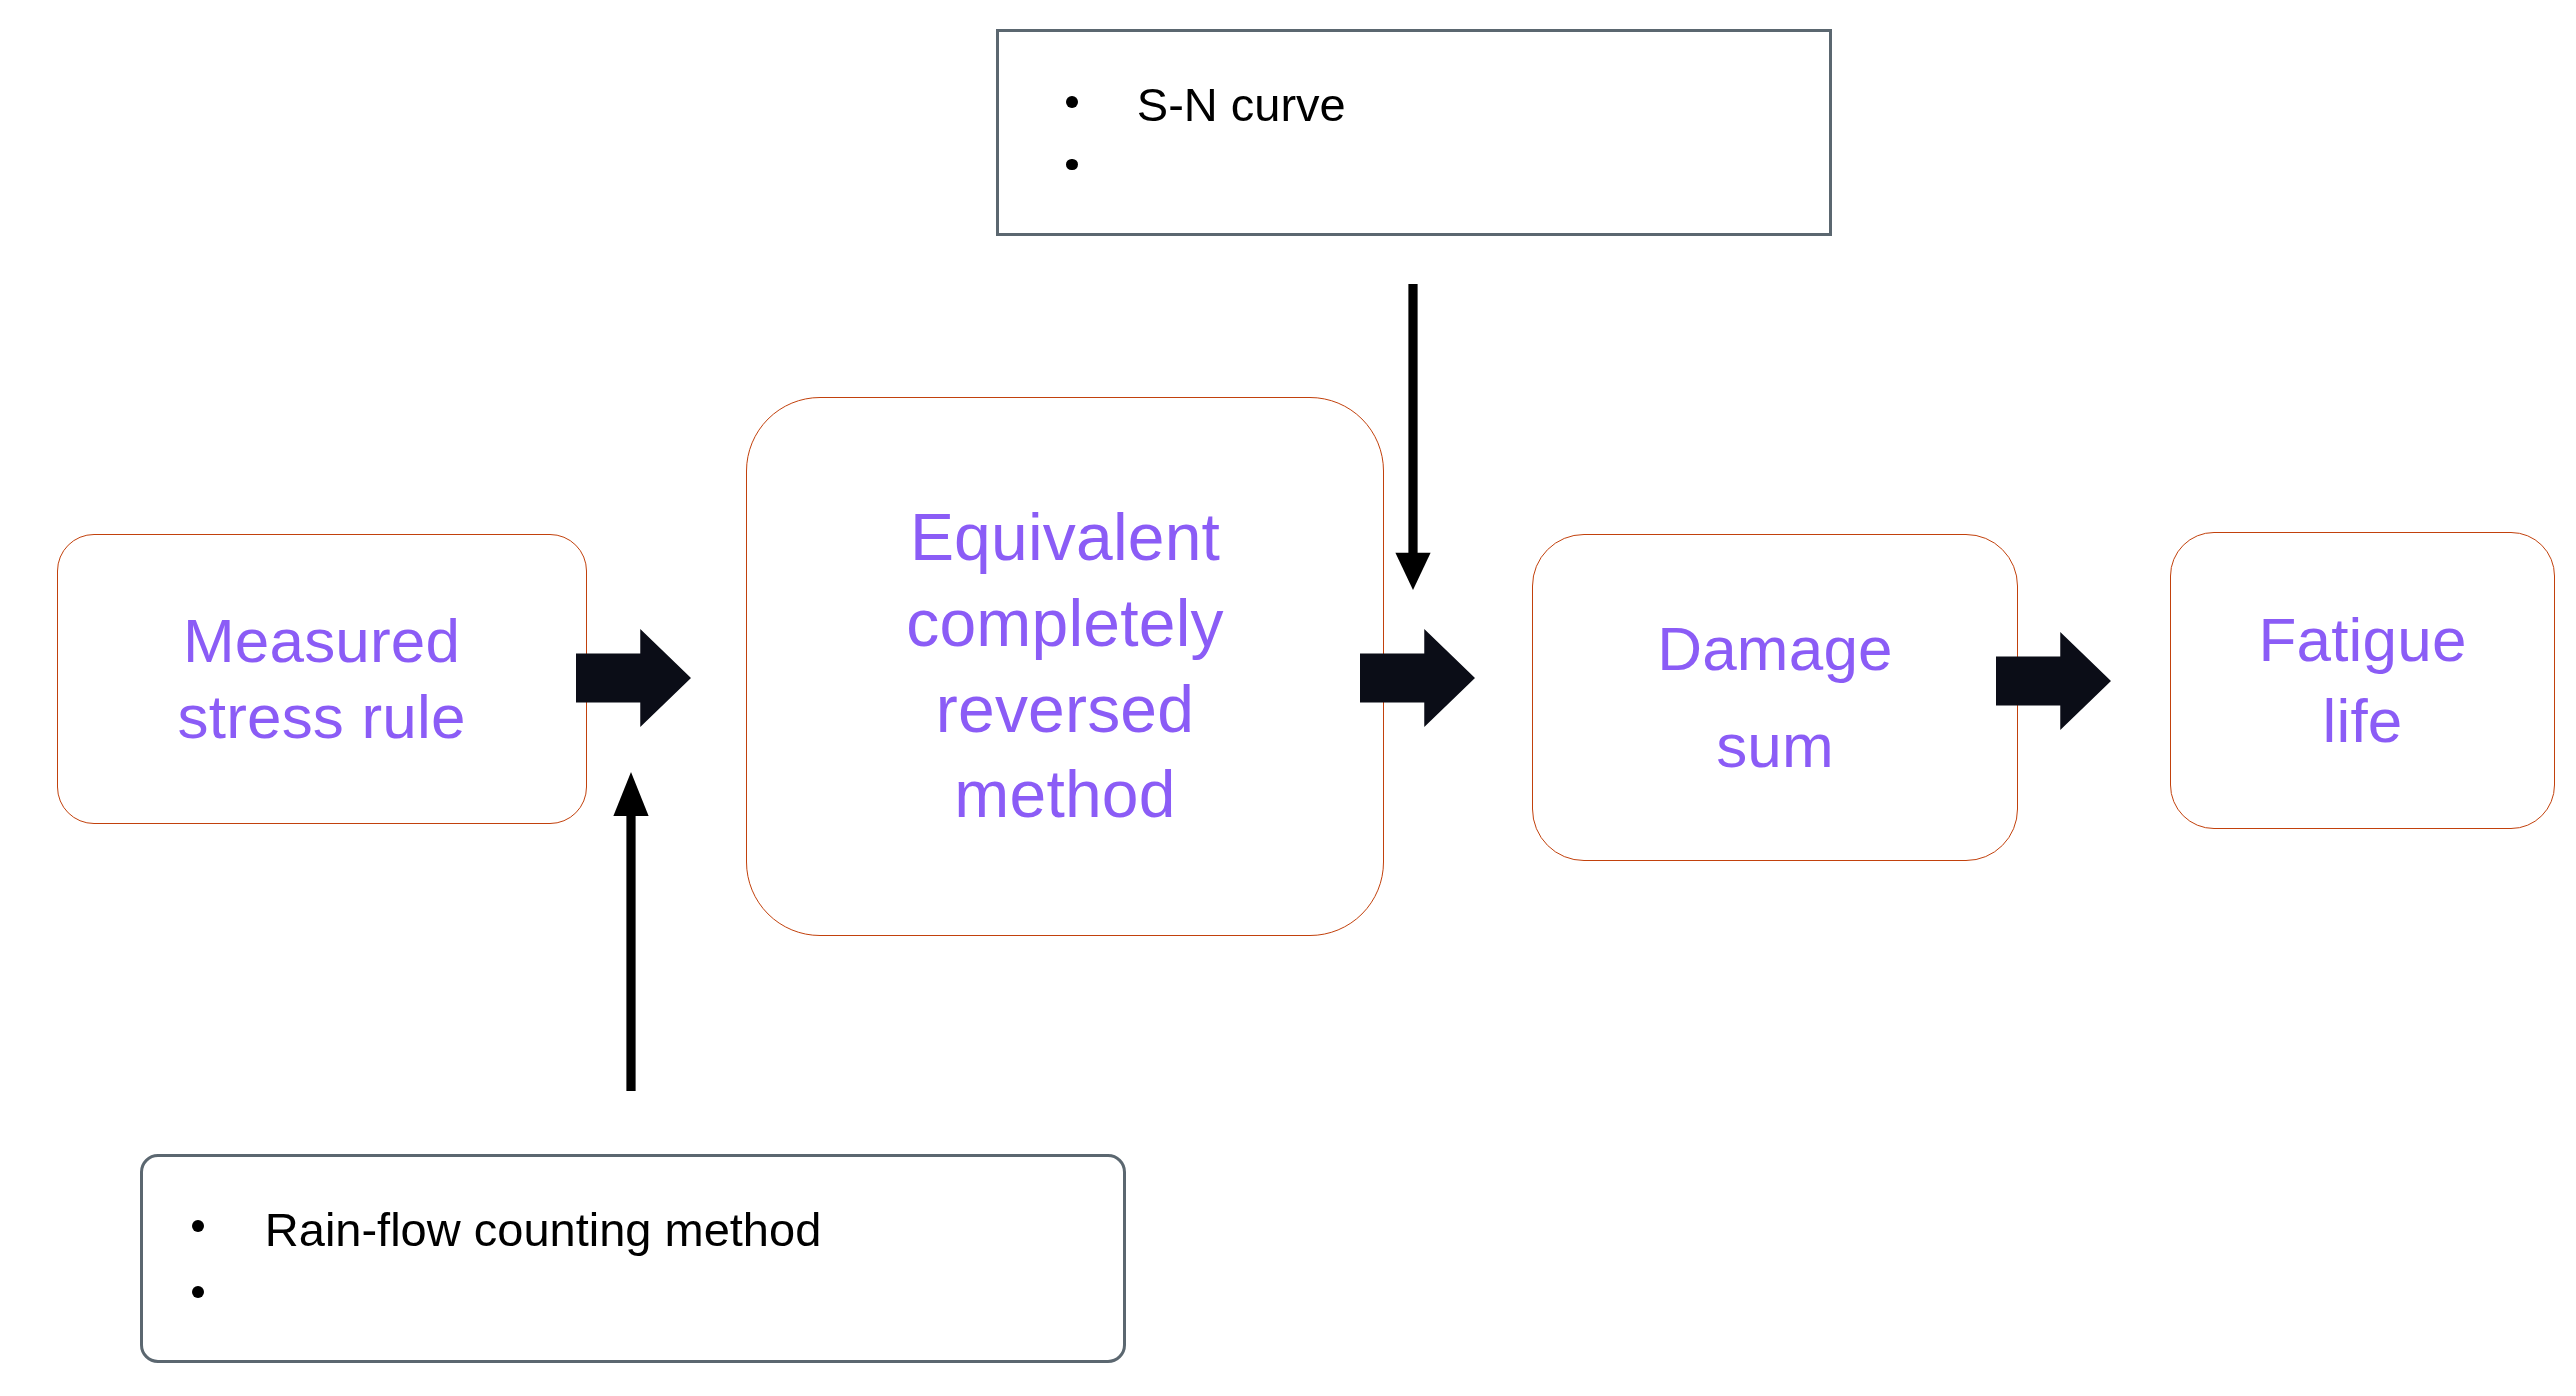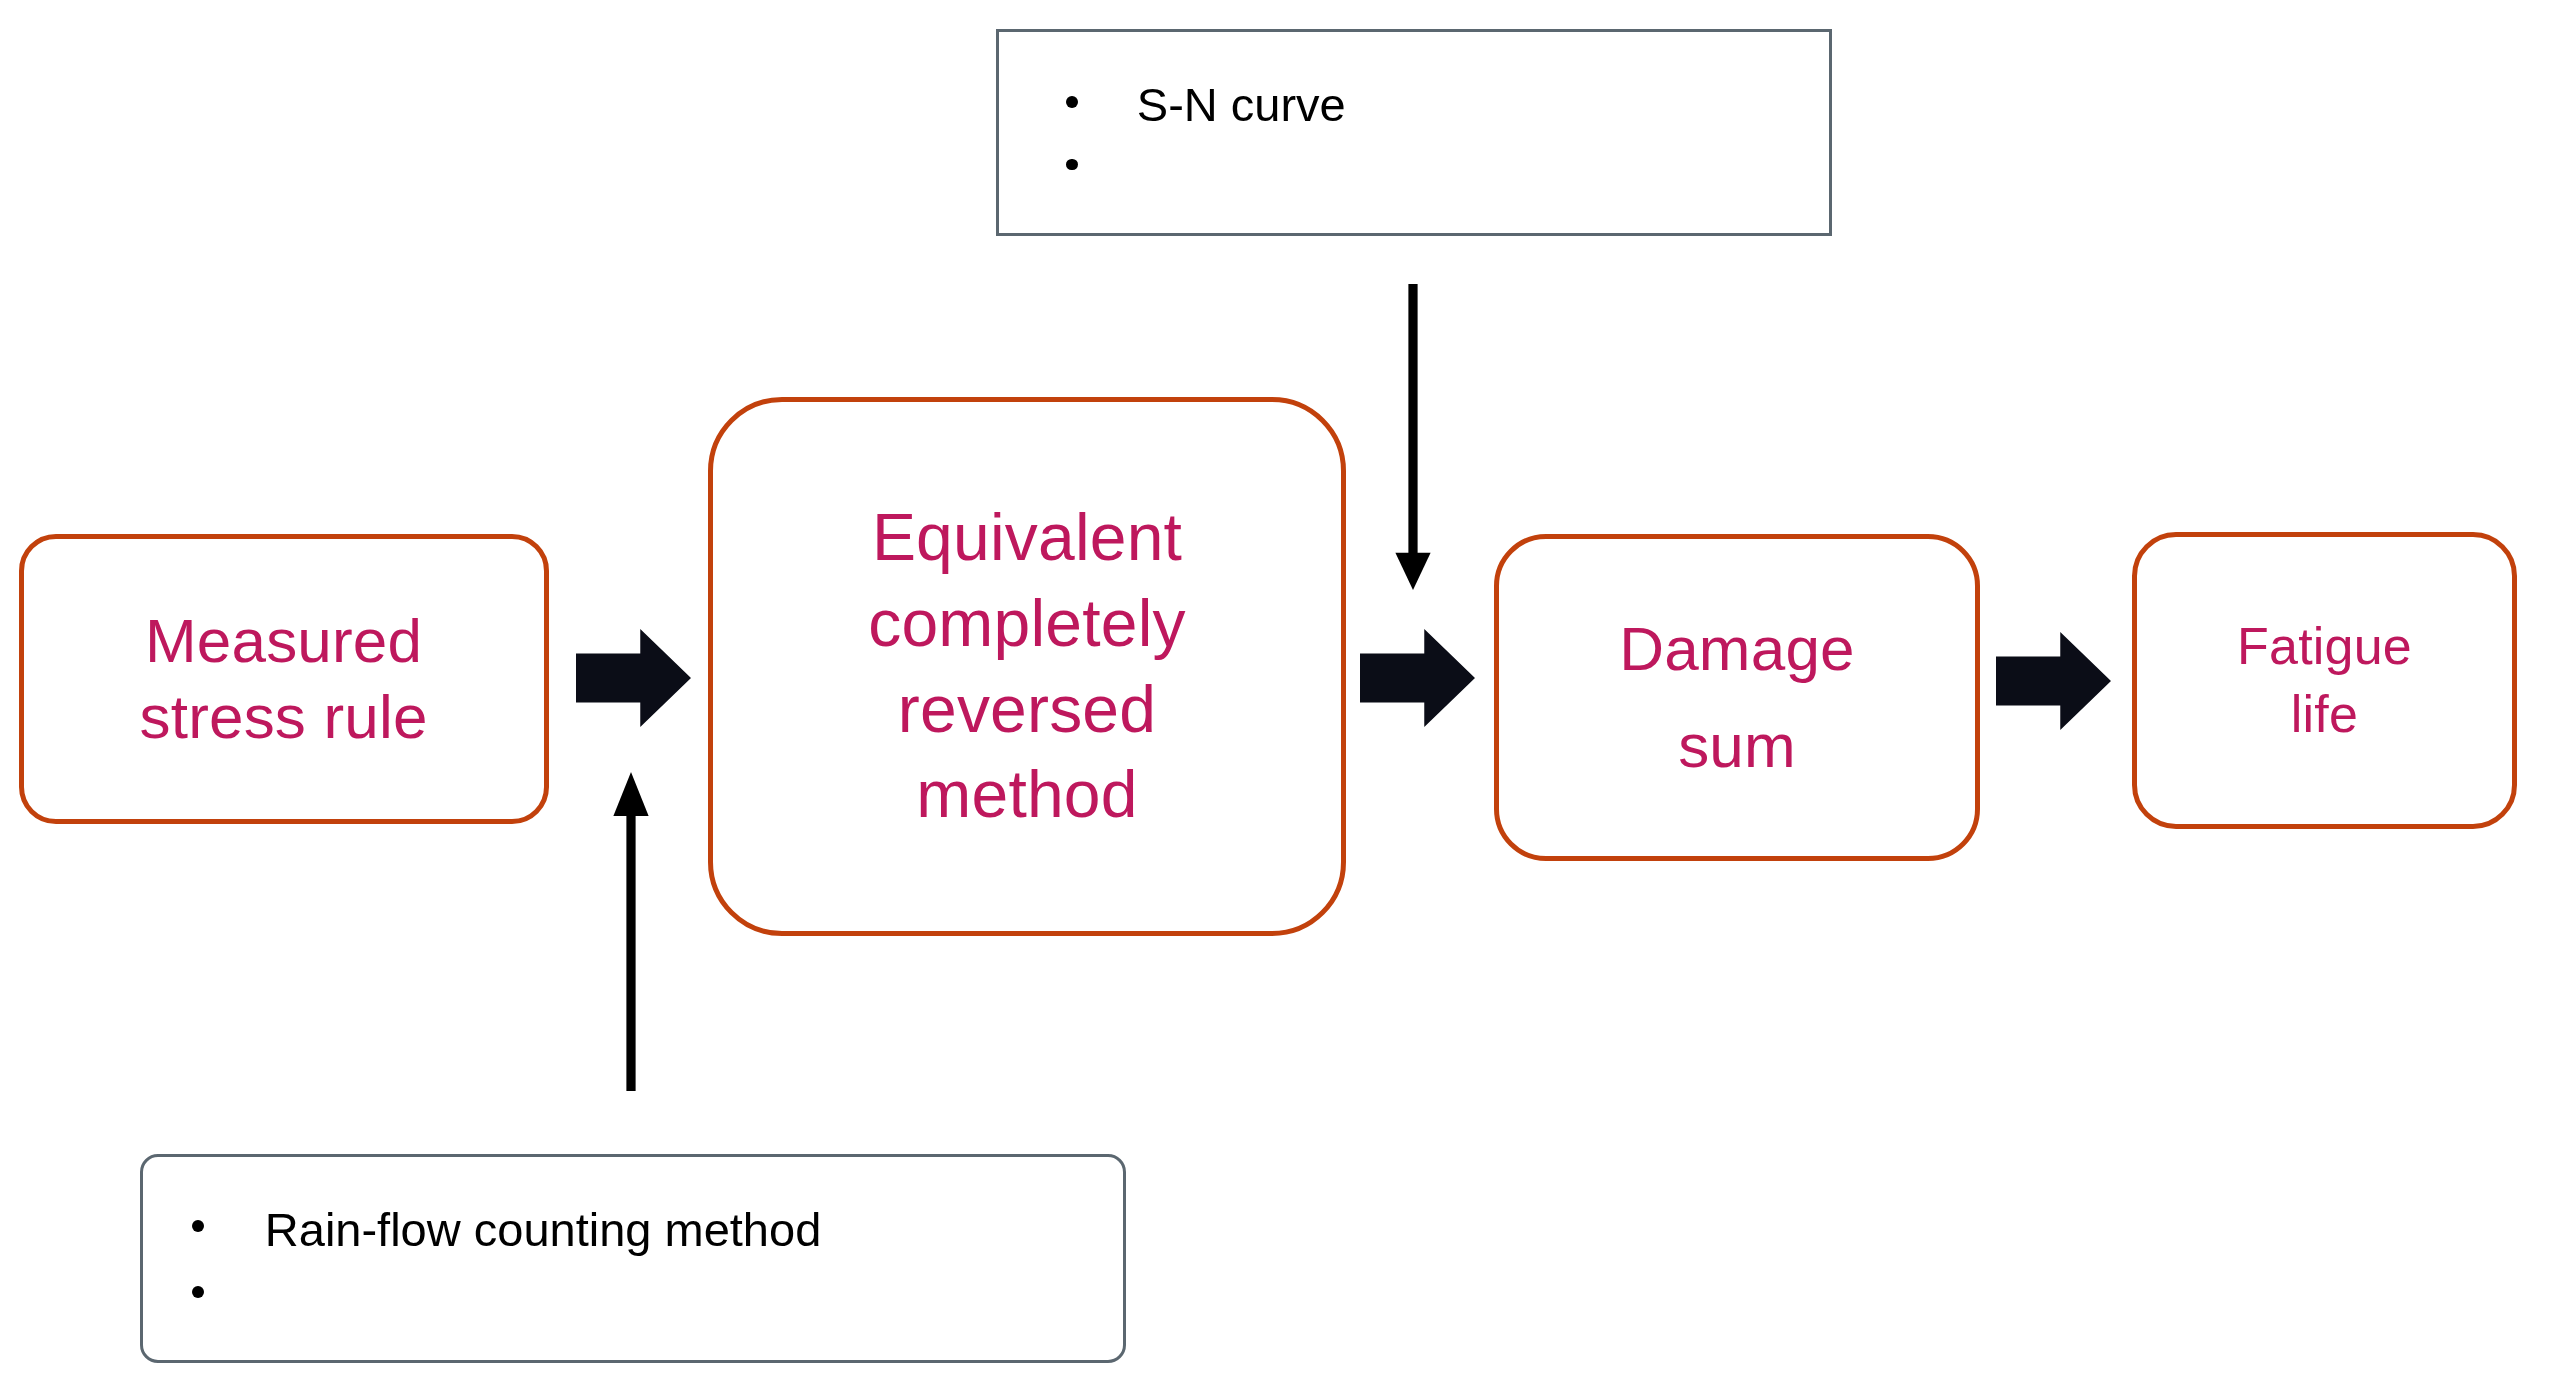--- a/index.html
+++ b/index.html
@@ -17,29 +17,30 @@
     height: 1396px;
     background: #ffffff;
     overflow: hidden;
   }
 
   
   .proc-box {
     position: absolute;
     box-sizing: border-box;
     background: #ffffff;
-    border: 5px solid #c2410c;
+    border: 1px solid #c2410c;
     display: flex;
     align-items: center;
     justify-content: center;
     text-align: center;
-    color: #be185d;
+    color: #8b5cf6;
     font-weight: 400;
     line-height: 1.22;
     letter-spacing: 0.2px;
+    margin-left: 38px;
   }
 
   #box-measured-stress-data {
     left: 18.6px;
     top: 534px;
     width: 530px;
     height: 290px;
     border-radius: 37px;
     font-size: 62px;
     padding: 0 22px;
@@ -66,21 +67,21 @@
     padding: 0 4px;
     line-height: 1.55;
   }
 
   #box-fatigue-life {
     left: 2132px;
     top: 532px;
     width: 385px;
     height: 297px;
     border-radius: 44px;
-    font-size: 52px;
+    font-size: 62px;
     padding: 0 17px;
     line-height: 1.3;
   }
 
   
   .block-arrow {
     position: absolute;
     width: 115px;
     height: 98px;
   }

